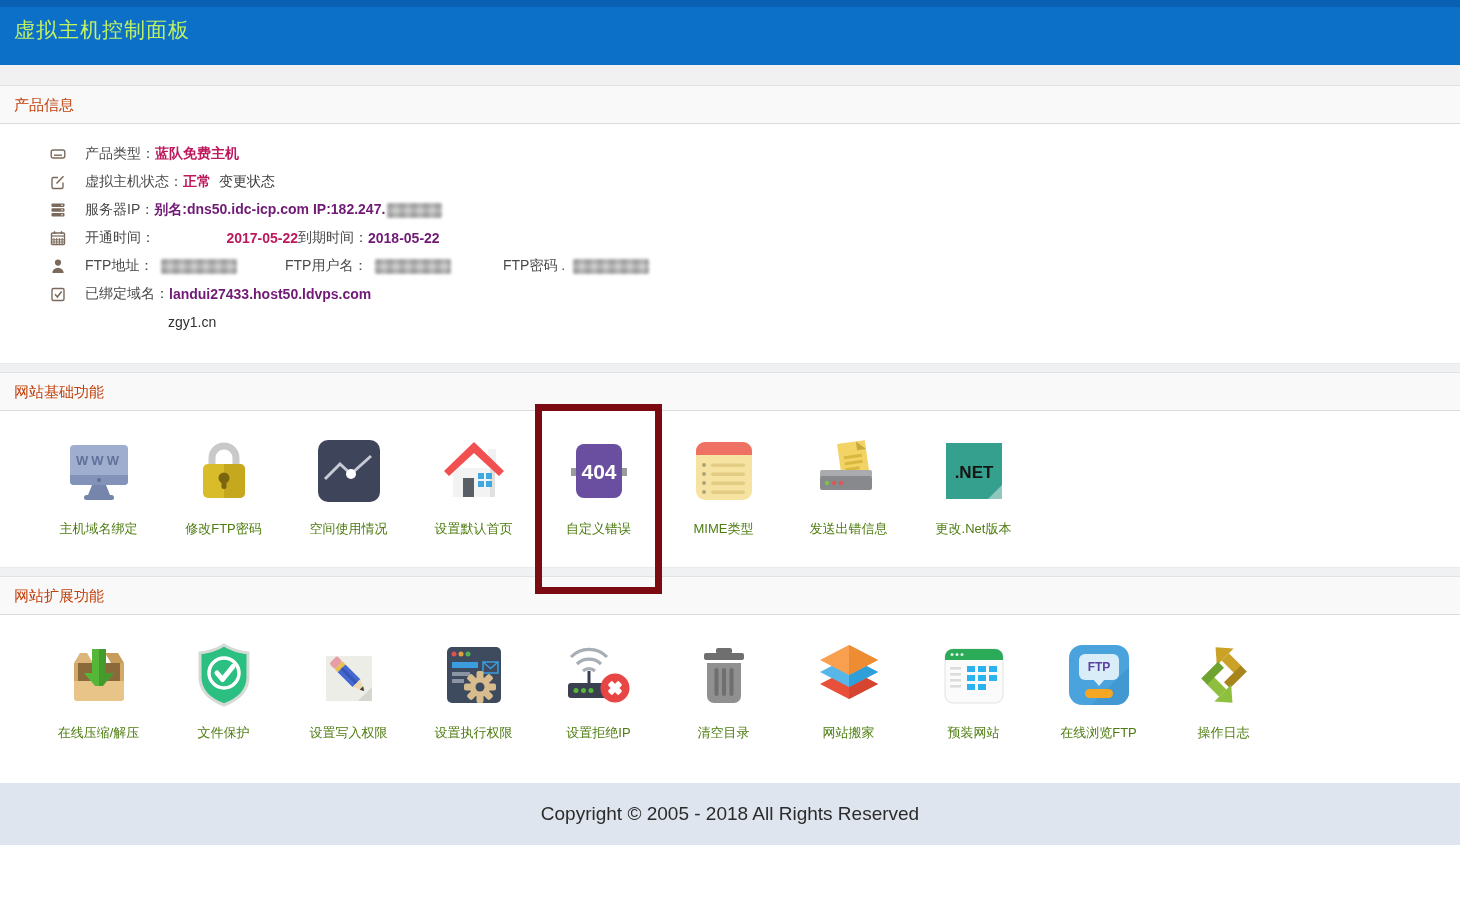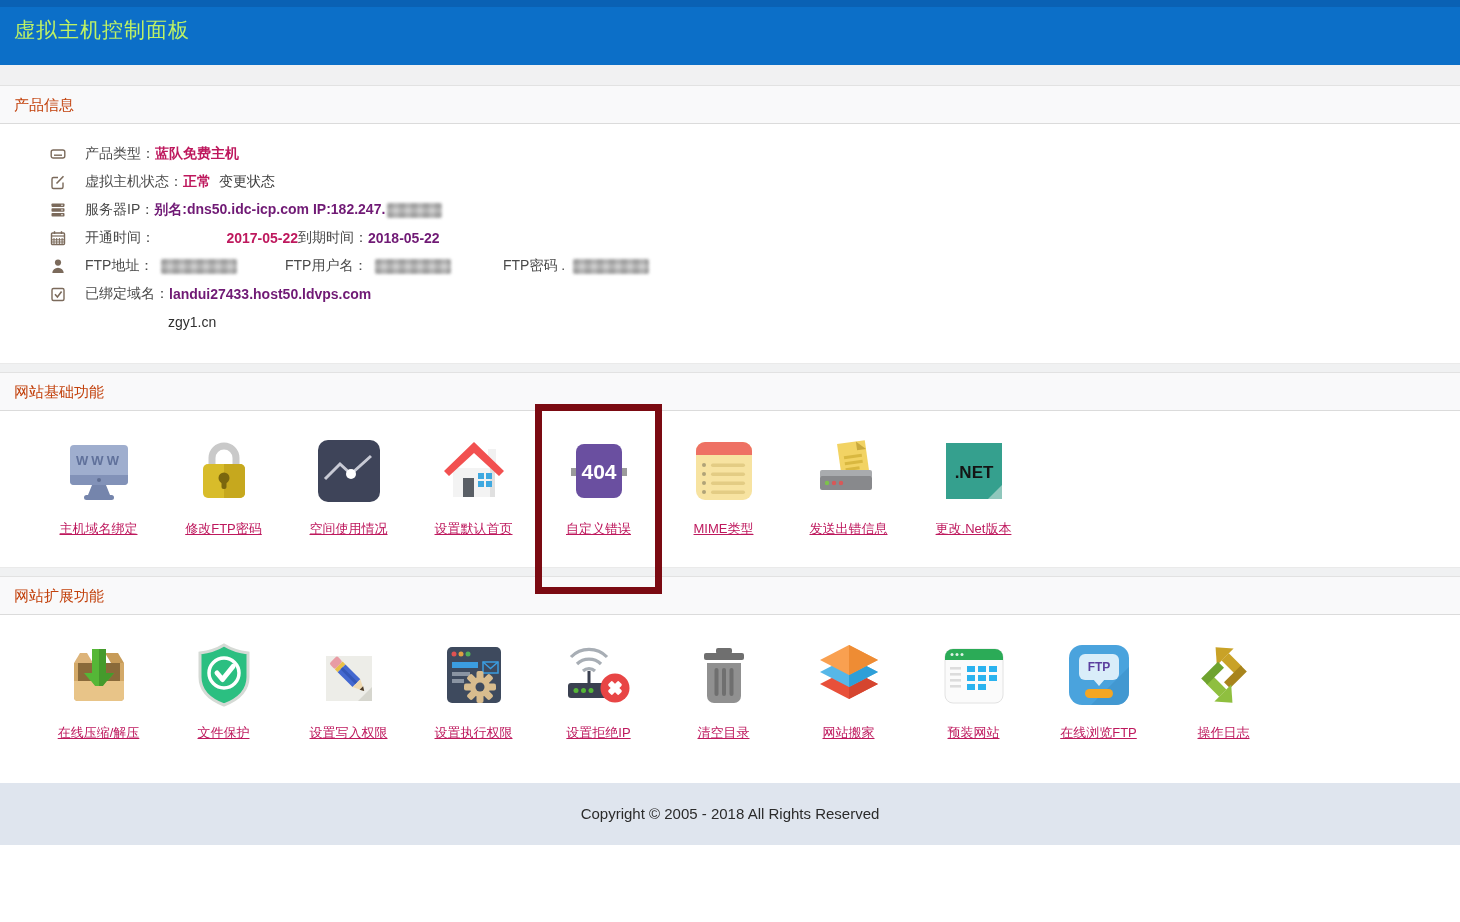--- a/index.html
+++ b/index.html
@@ -40,30 +40,30 @@
     filter:blur(1.6px); opacity:.85;
   }
   .blur-ip { width:55px; }
   .blur-ftp { width:76px; }
   .indent-domain { margin-left:83px; color:#2F2F2F; font-weight:400; }
 
   
   .features { display:flex; padding:26px 0 0 36px; height:156px; background:#fff; }
   .feature-item { width:125px; text-align:center; position:relative; cursor:pointer; }
   .icon-wrap { width:68px; height:68px; margin:0 auto; }
-  .feature-label { margin-top:15px; font-size:13px; color:#be185d;text-decoration:underline; }
+  .feature-label { margin-top:15px; font-size:13px; color:#4d7c0f; }
   .feature-item.highlighted .hl-frame {
     position:absolute; left:-1px; right:-1px; top:-33px; bottom:-27px;
     border:7px solid #7B0A12; pointer-events:none; z-index:5;
   }
   svg { display:block; }
   svg text { font-family:"Liberation Sans","DejaVu Sans",sans-serif; }
 
   
-  .footer { margin-top:12px; height:62px; background:#DFE5EE; text-align:center; line-height:62px; font-size:15px; color:#2B2B2B; }
+  .footer { margin-top:12px; height:62px; background:#DFE5EE; text-align:center; line-height:62px; font-size:19px; color:#2B2B2B; }
 </style>
 </head>
 <body>
 
 <div class="topbar">
   <div class="topbar-accent"></div>
   <h1>虚拟主机控制面板</h1>
 </div>
 <div class="subbar"></div>
 

